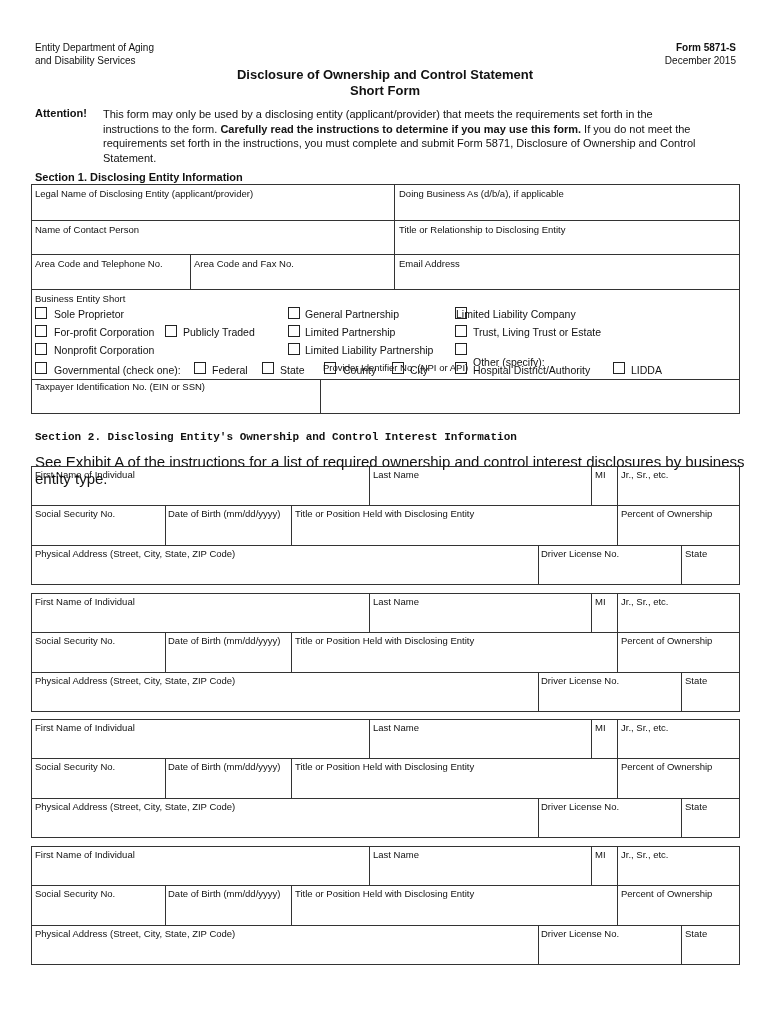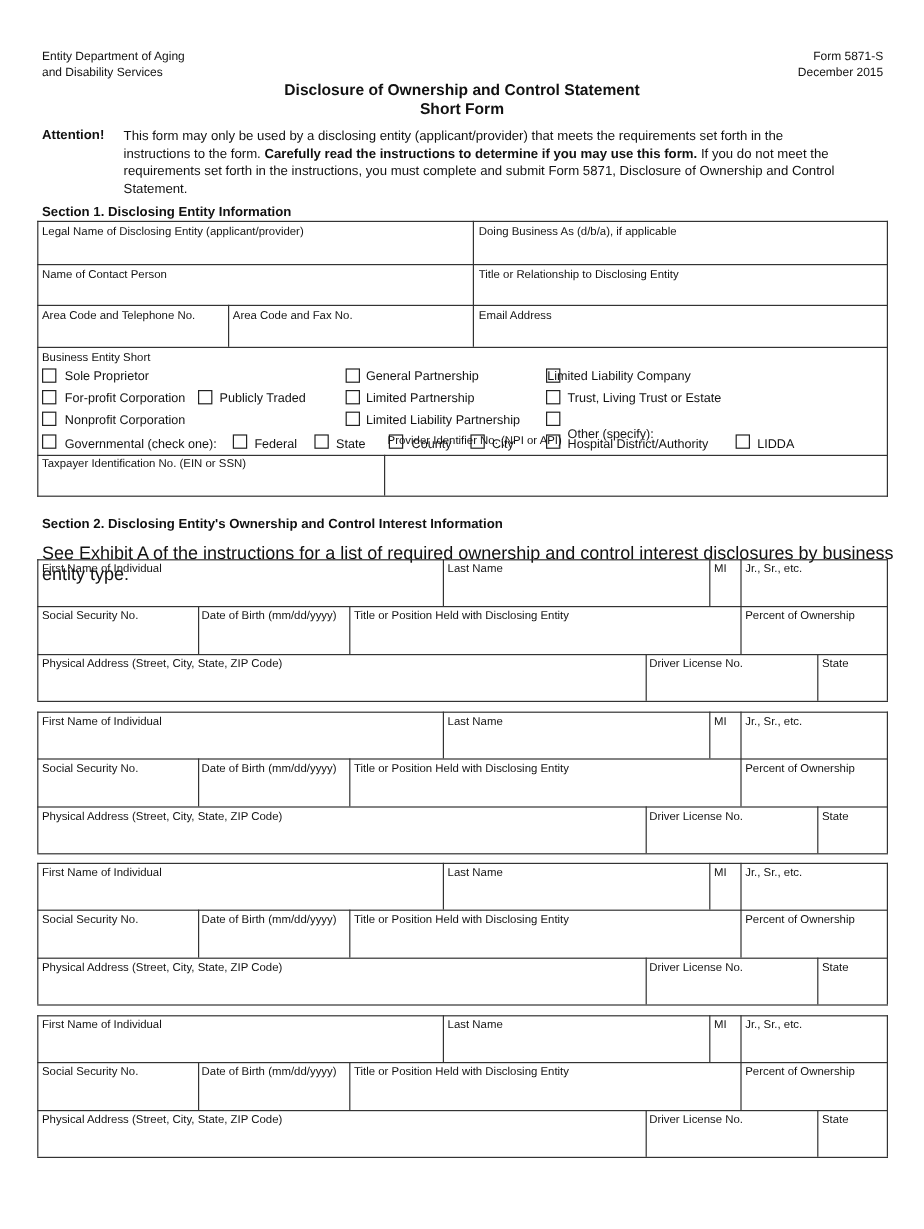--- a/index.html
+++ b/index.html
@@ -1,21 +1,21 @@
 <!DOCTYPE html>
 <html><head>
 <meta charset="utf-8">
 <style>
   html, body { margin:0; padding:0; background:#ffffff; }
   body { width:770px; height:1024px; position:relative; overflow:hidden;
          font-family:"Liberation Sans", sans-serif; color:#111; }
   .abs { position:absolute; }
   .agency { left:35px; top:42px; font-size:10px; line-height:12.5px; }
   .formno { right:34px; top:42px; font-size:10px; line-height:12.5px; text-align:right; }
-  .formno .b { font-weight:normal; }
+  .formno .b { font-weight:bold; }
   .title { left:0; width:770px; top:67px; text-align:center; font-weight:bold; font-size:13px; line-height:16px; }
   .attn-label { left:35px; top:107px; font-weight:bold; font-size:11px; }
   .attn-text { left:103px; top:107px; width:600px; font-size:11px; line-height:14.5px; }
   .attn-text b { font-weight:bold; }
   .sec-h { font-weight:bold; font-size:11px; }
   .line { position:absolute; background:#333; }
   .h { height:1px; }
   .v { width:1px; }
   .lab { position:absolute; font-size:9.5px; line-height:11px; white-space:nowrap; }
   .cb { position:absolute; width:12px; height:12px; border:1px solid #222; background:#fff; box-sizing:border-box; }
@@ -113,21 +113,21 @@
   <span class="cbl" style="left:473px;top:364px;">Hospital District/Authority</span>
   <div class="cb" style="left:613px;top:362px;"></div>
   <span class="cbl" style="left:631px;top:364px;">LIDDA</span>
 
   <div class="field" style="left:32px;top:380px;width:288px;height:33px;"></div>
   <span class="lab" style="left:35px;top:381px;">Taxpayer Identification No. (EIN or SSN)</span>
   <div class="field" style="left:321px;top:380px;width:418px;height:33px;"></div>
   <span class="lab" style="left:323px;top:362px;">Provider Identifier No. (NPI or API)</span>
 </div>
 
-<div class="abs sec-h" style="left:35px;top:431px;">Section 2. Disclosing Entity's Ownership and Control Interest Information</div>
+<div class="abs sec-h" style="left:35px;top:431px;font-family:Liberation Mono, monospace;">Section 2. Disclosing Entity's Ownership and Control Interest Information</div>
 <div class="abs" style="left:35px;top:453px;font-size:15px;">See Exhibit A of the instructions for a list of required ownership and control interest disclosures by business entity type.</div>
 
 <div id="blocks">
   <div>
     <div class="line h" style="left:31px;top:466px;width:709px;"></div>
     <div class="line h" style="left:31px;top:505px;width:709px;"></div>
     <div class="line h" style="left:31px;top:545px;width:709px;"></div>
     <div class="line h" style="left:31px;top:584px;width:709px;"></div>
     <div class="line v" style="left:31px;top:466px;height:118px;"></div>
     <div class="line v" style="left:739px;top:466px;height:118px;"></div>

